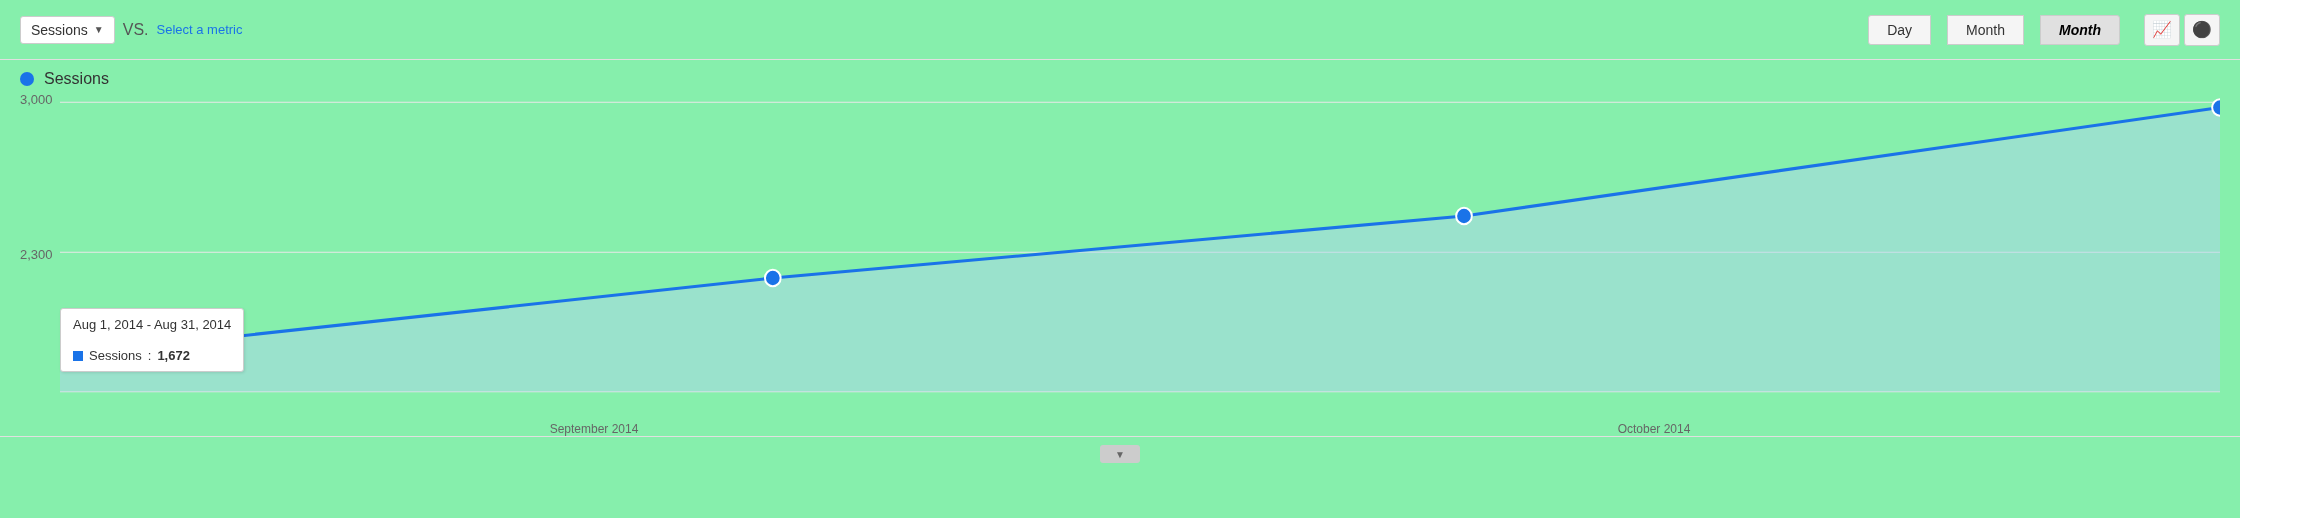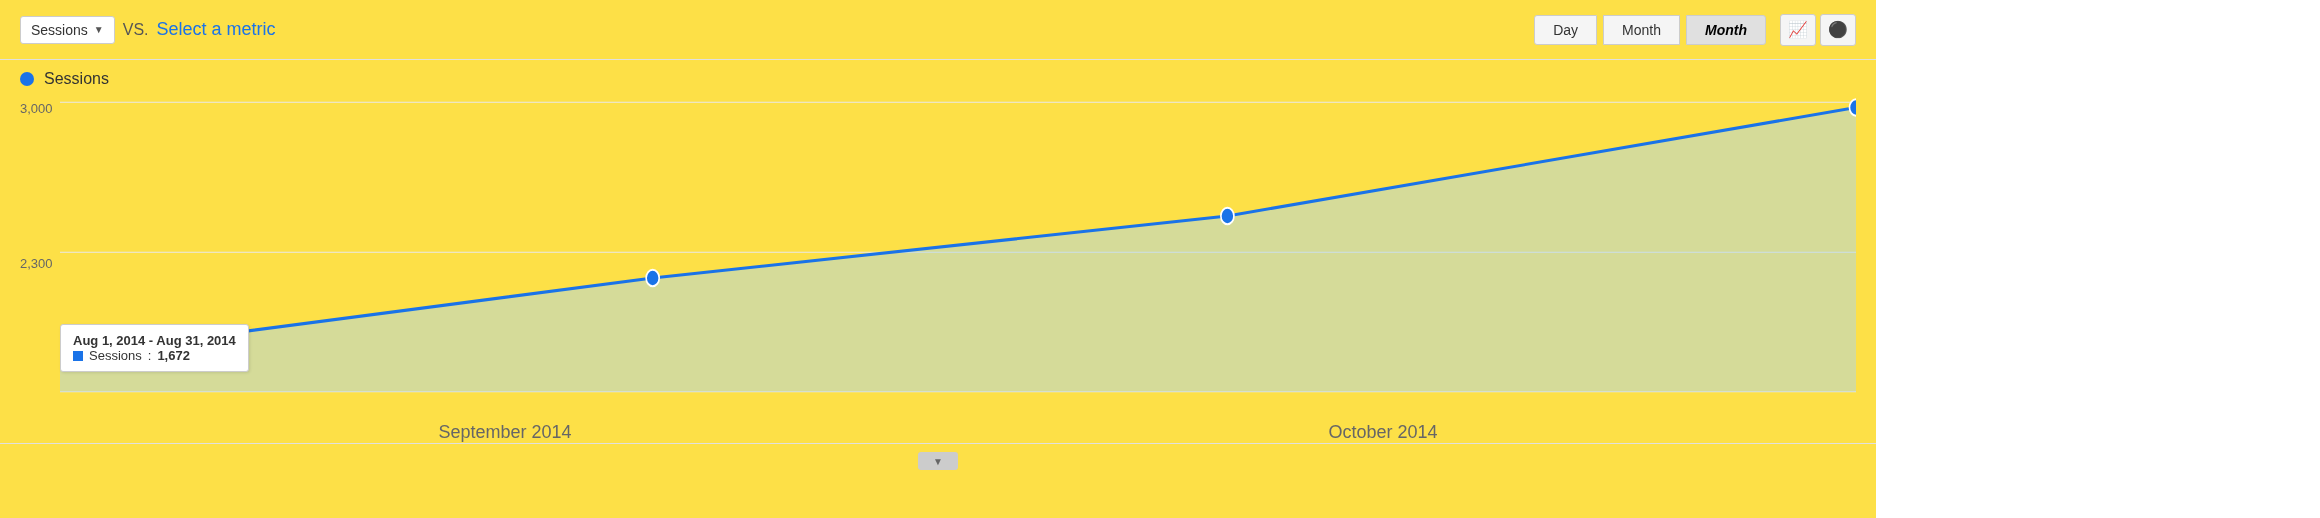--- a/index.html
+++ b/index.html
@@ -6,24 +6,24 @@
     body {
       font-family: Arial, sans-serif;
       font-size: 13px;
       background: #fff;
       width: 2320px;
       height: 518px;
       overflow: hidden;
     }
 
     .container {
-      width: 1876px;
+      width: 2240px;
       height: 518px;
       position: relative;
-      background: #fde047;
+      background: #86efac;
     }
 
     
     .toolbar {
       display: flex;
       align-items: center;
       justify-content: space-between;
       padding: 12px 20px;
       border-bottom: 1px solid #e0e0e0;
       height: 60px;
@@ -54,29 +54,29 @@
     }
 
     .vs-label {
       font-size: 16px;
       color: #555;
       font-weight: normal;
     }
 
     .select-metric-link {
       color: #1a73e8;
-      font-size: 18px;
+      font-size: 13px;
       cursor: pointer;
       text-decoration: none;
     }
 
     .toolbar-right {
       display: flex;
       align-items: center;
-      gap: 6px;
+      gap: 16px;
     }
 
     .period-btn {
       padding: 6px 18px;
       border: 1px solid #ccc;
       background: #f5f5f5;
       cursor: pointer;
       font-size: 14px;
       color: #333;
     }
@@ -141,21 +141,21 @@
     .chart-area {
       position: relative;
       width: 100%;
       height: 340px;
       padding: 0 20px;
     }
 
     .y-axis-labels {
       position: absolute;
       left: 20px;
-      top: 9px;
+      top: 0;
       height: 100%;
       display: flex;
       flex-direction: column;
       justify-content: space-between;
       padding-bottom: 30px;
     }
 
     .y-label {
       font-size: 13px;
       color: #666;
@@ -179,22 +179,22 @@
       border-radius: 3px;
       padding: 8px 12px;
       font-size: 13px;
       box-shadow: 1px 1px 3px rgba(0,0,0,0.1);
       z-index: 10;
     }
 
     .tooltip-title {
       font-size: 13px;
       color: #333;
-      font-weight: bold;
-      margin-bottom: 0;
+      font-weight: normal;
+      margin-bottom: 16px;
     }
 
     .tooltip-row {
       display: flex;
       align-items: center;
       gap: 6px;
       font-size: 13px;
       color: #333;
     }
 
@@ -207,21 +207,21 @@
 
     
     .x-axis-row {
       display: flex;
       justify-content: space-around;
       padding: 0 60px 0 60px;
       margin-top: -10px;
     }
 
     .x-label {
-      font-size: 18px;
+      font-size: 12px;
       color: #666;
       text-align: center;
     }
 
     
     .bottom-bar {
       display: flex;
       justify-content: center;
       padding: 8px 0;
       border-top: 1px solid #e0e0e0;

